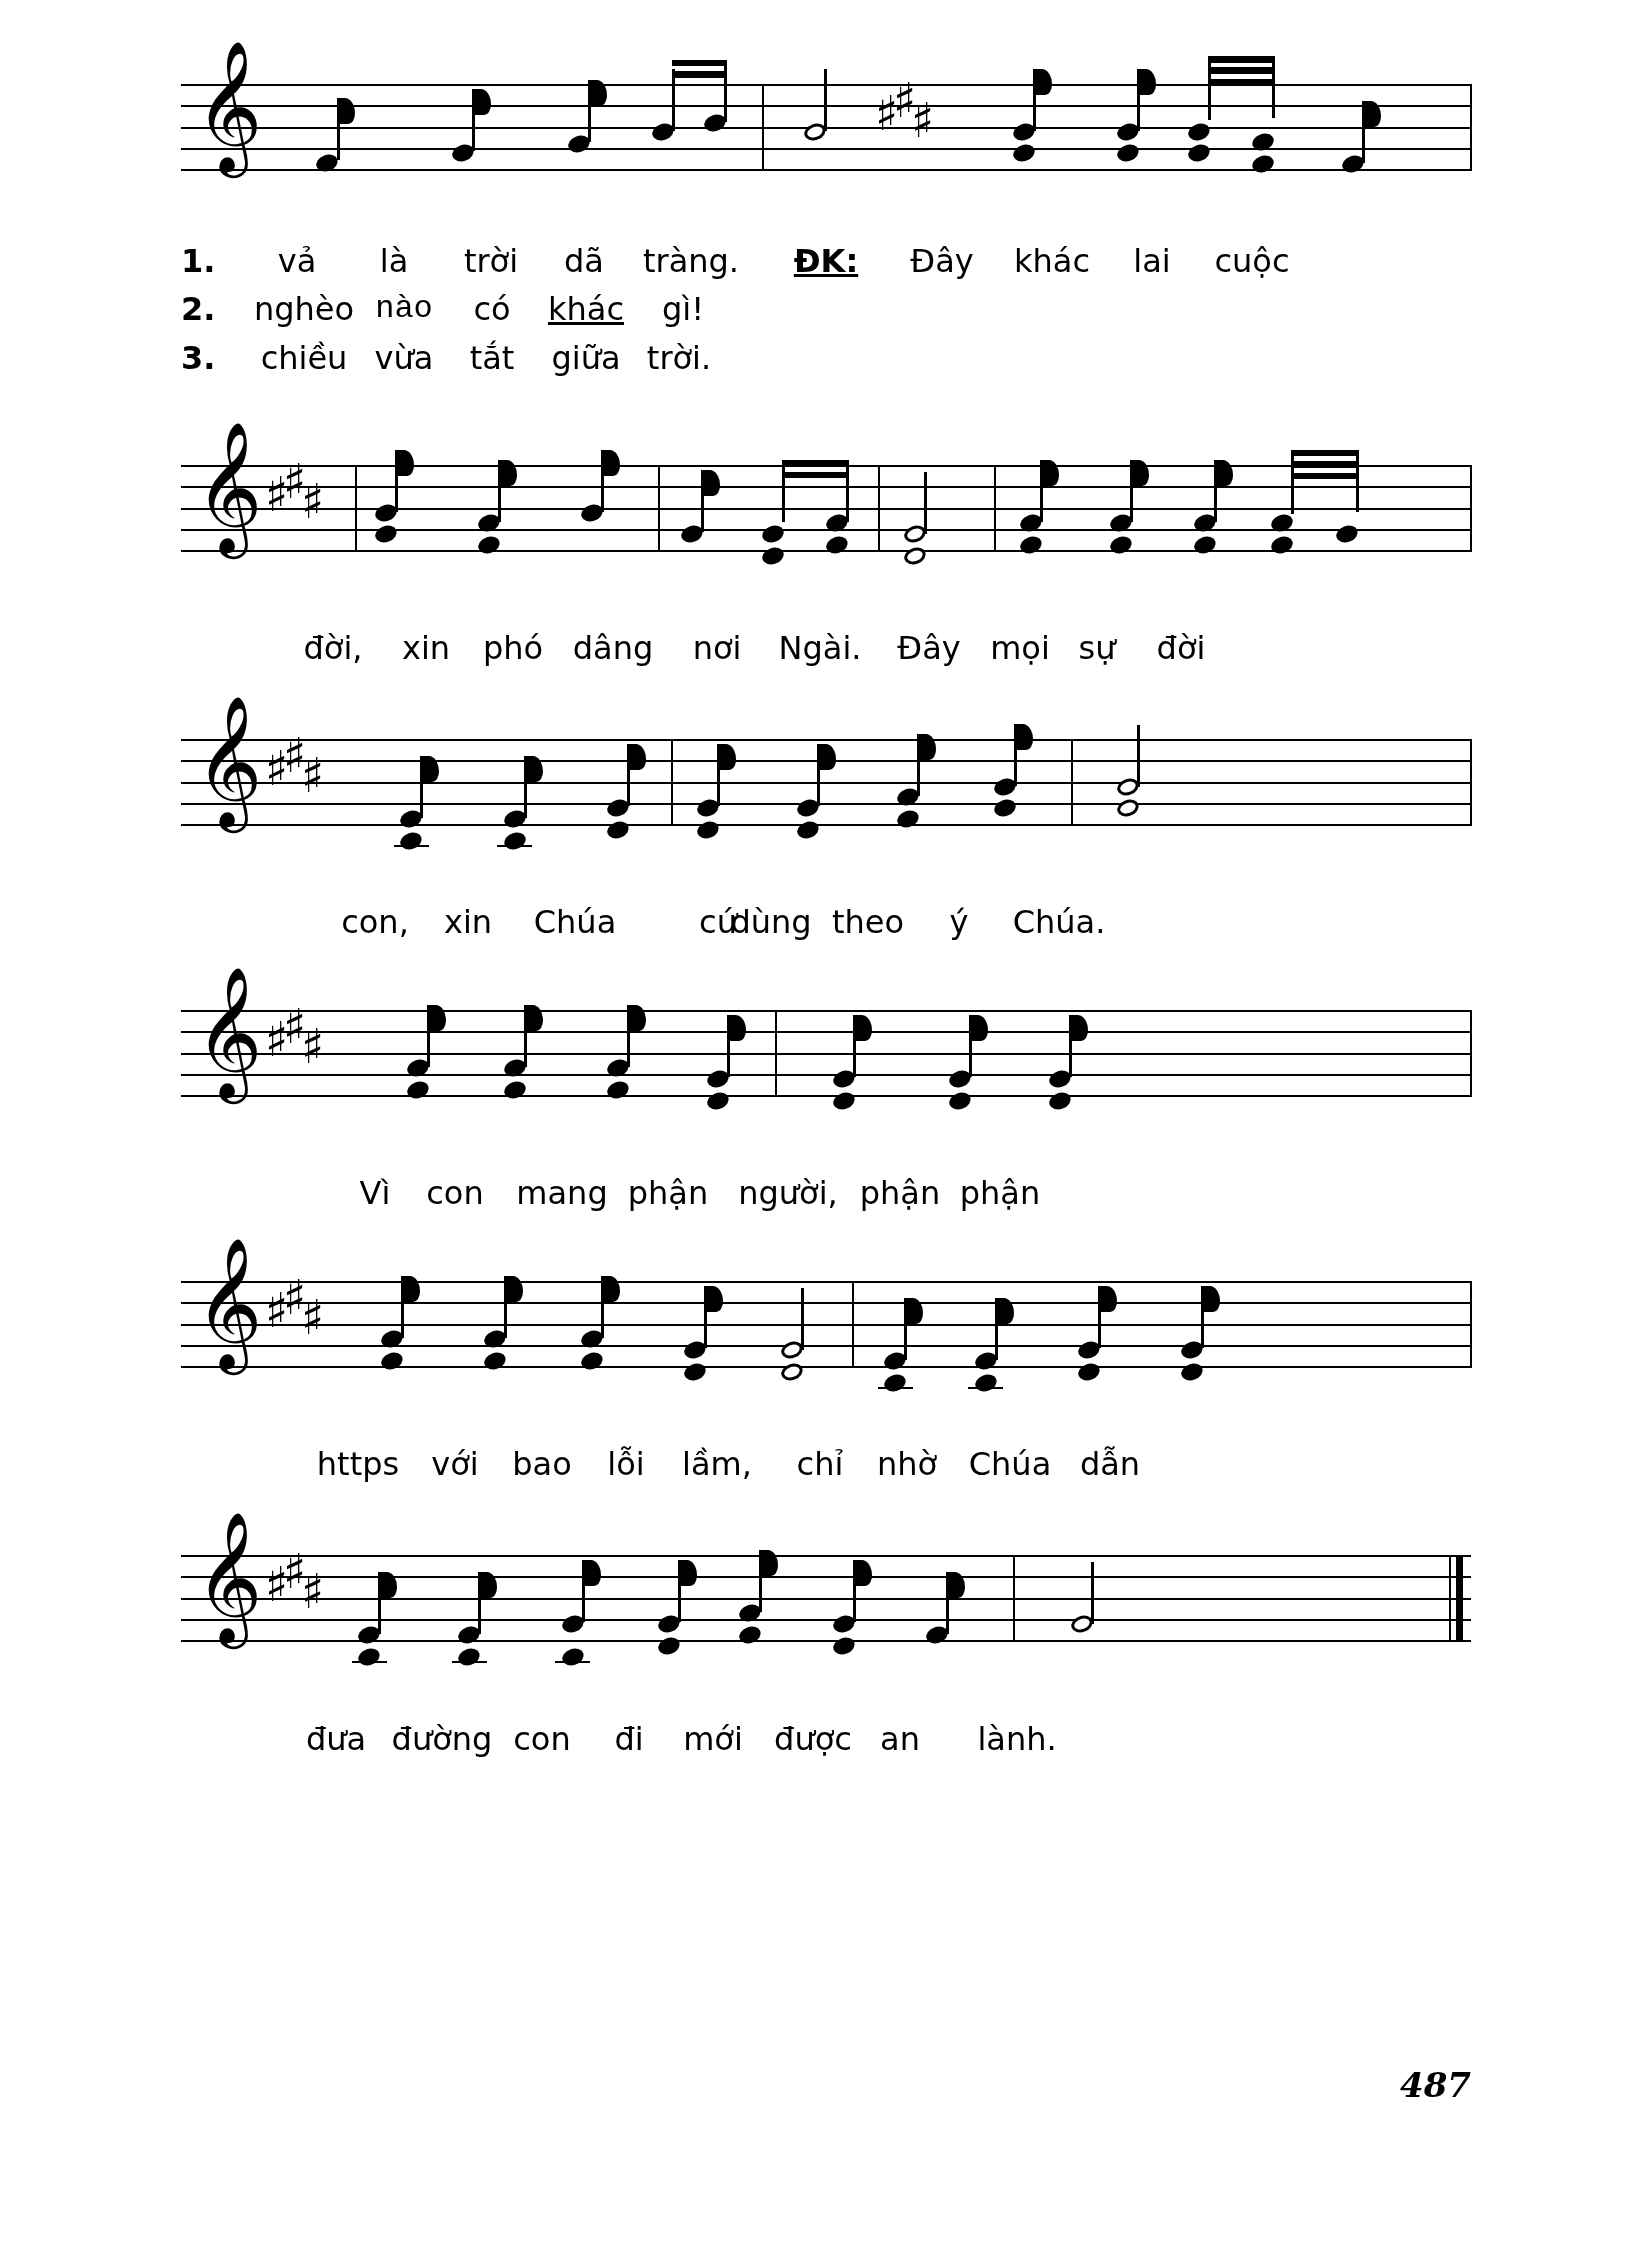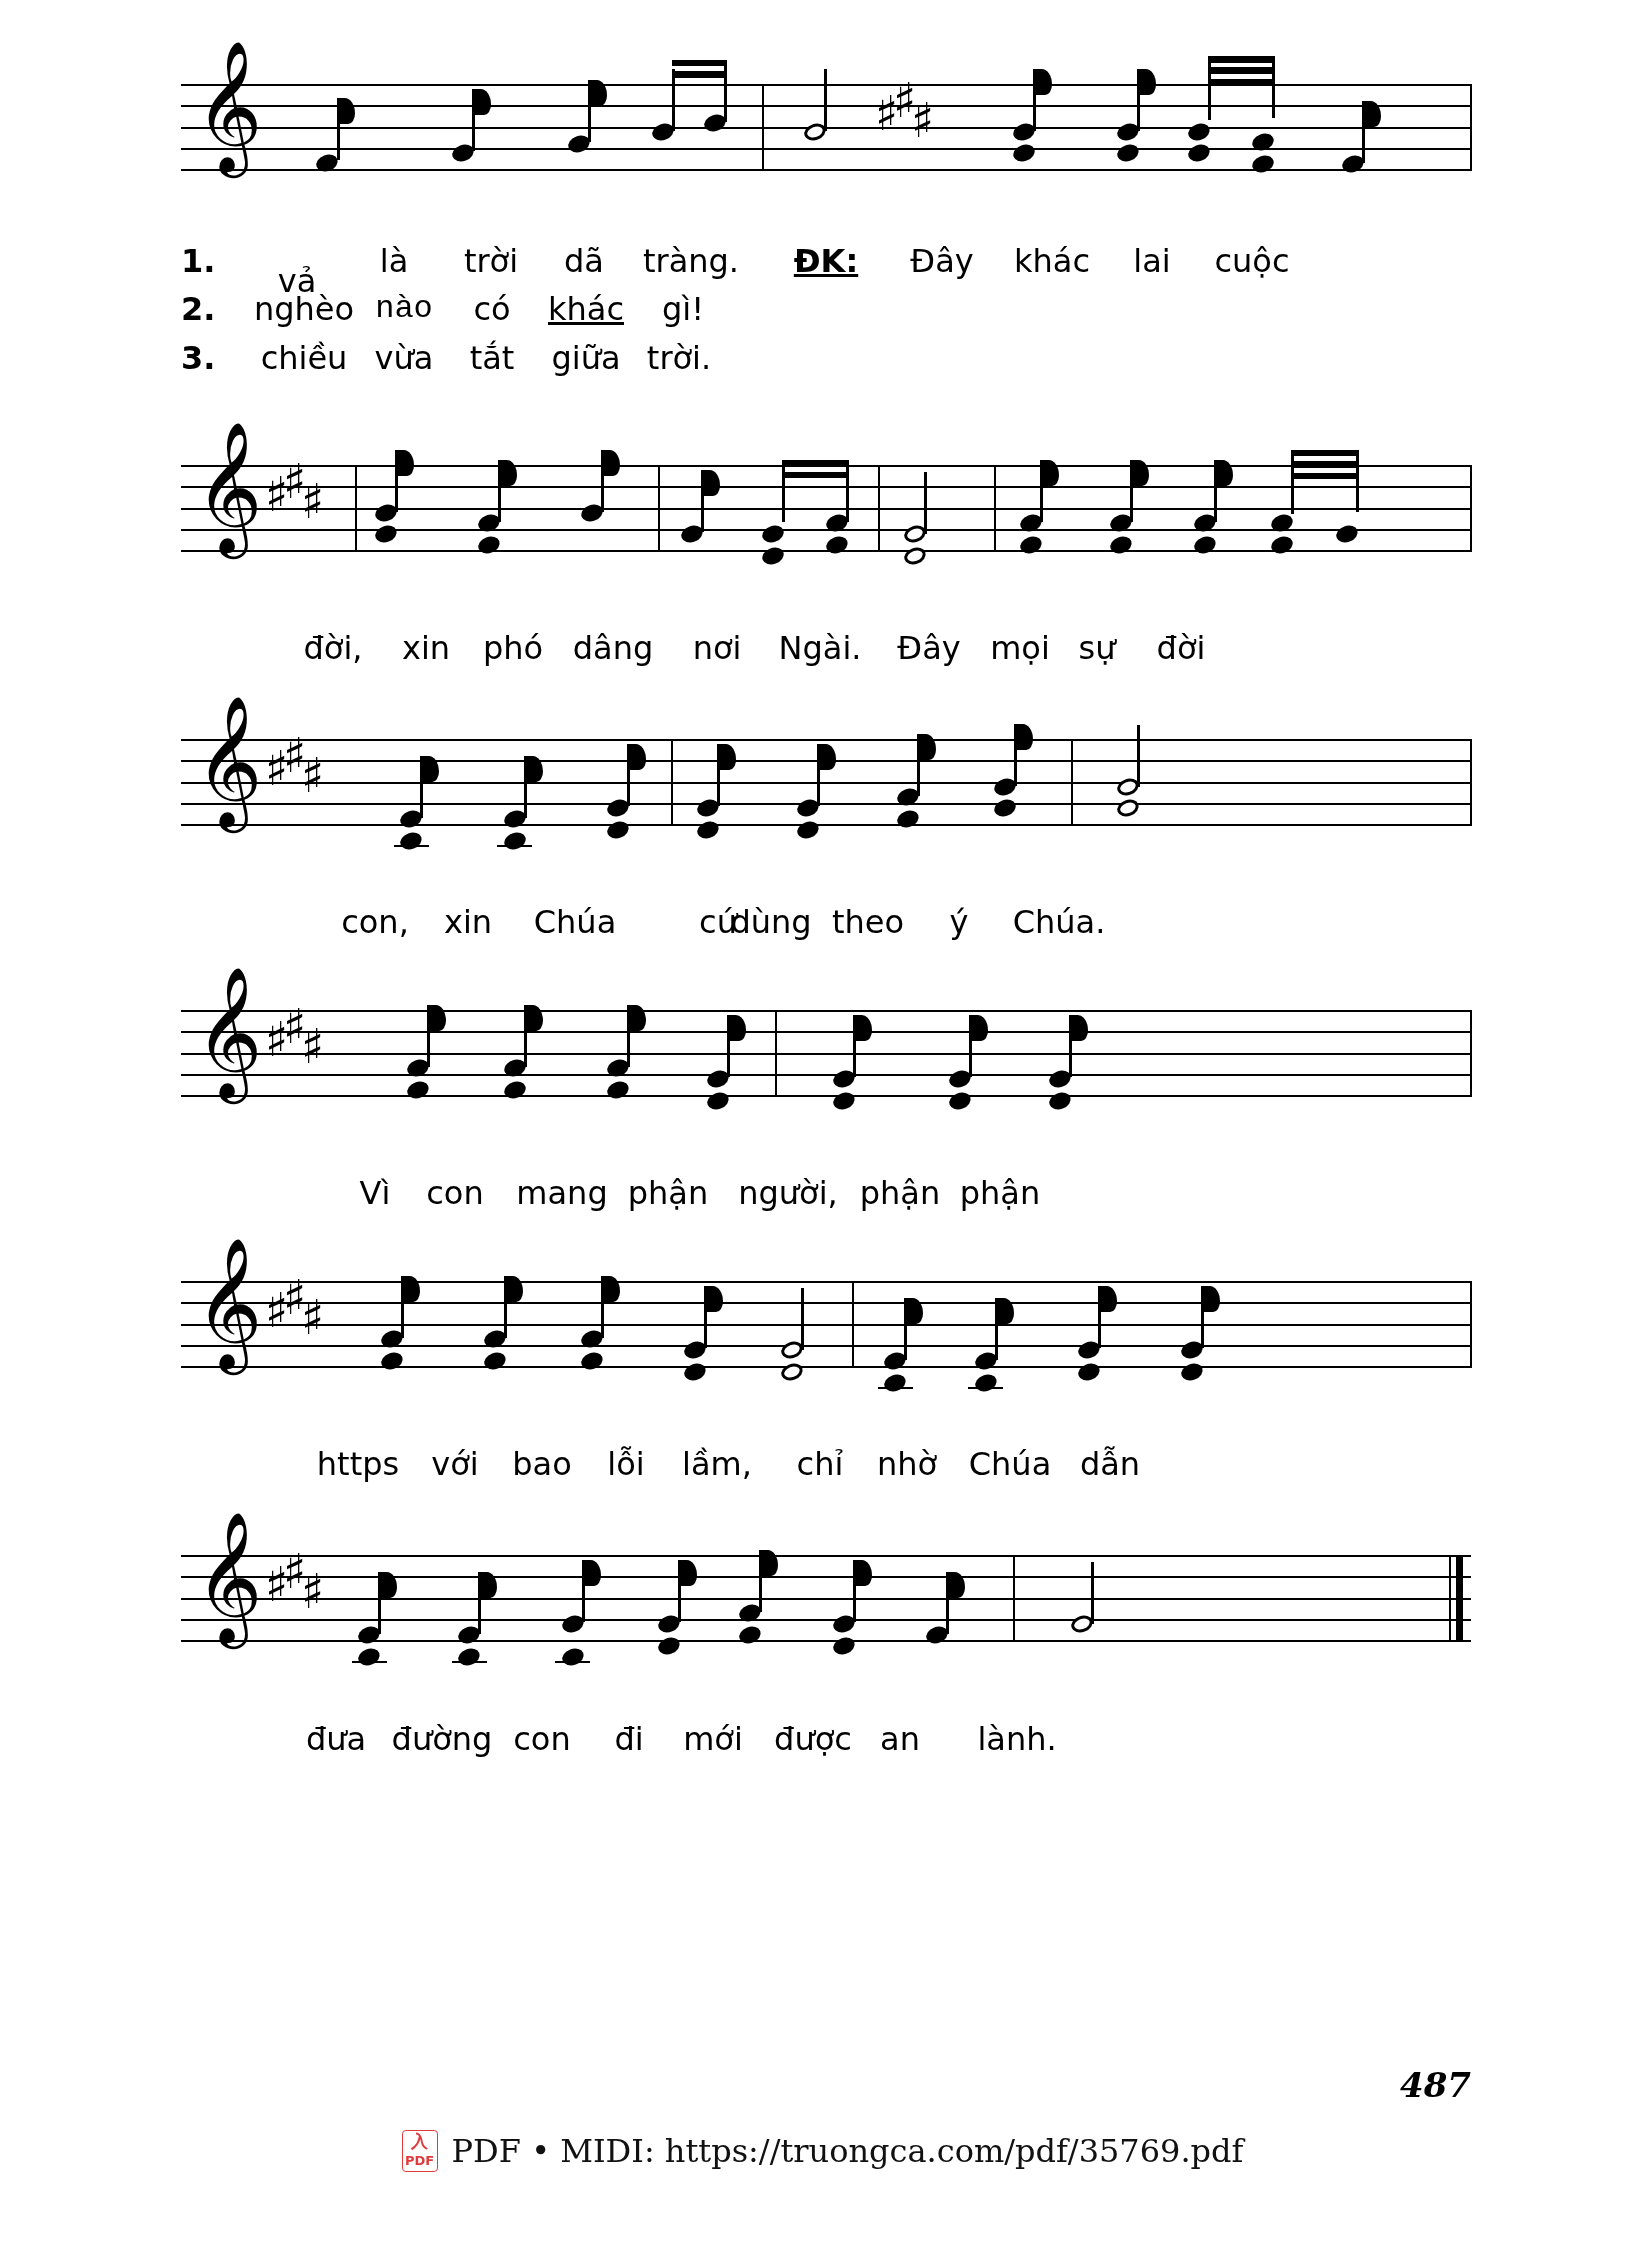--- a/index.html
+++ b/index.html
@@ -280,21 +280,21 @@
       <div class="note" style="left:1161px; top:72px;"></div>
       <div class="stem" style="left:1181px; top:17px;"></div>
       <div class="flag" style="left:1183px; top:17px;"></div>
 
       <div class="barline" style="left:1289px;"></div>
     </div>
   </div>
 
   <div class="lyrics-line" style="top: 242px;">
     <span class="verse-num" style="left:0px;">1.</span>
-    <span class="lyr-word" style="left:116px;margin-top:20px;">vả</span>
+    <span class="lyr-word" style="left:116px;">vả</span>
     <span class="lyr-word" style="left:213px;">là</span>
     <span class="lyr-word" style="left:310px;">trời</span>
     <span class="lyr-word" style="left:403px;">dã</span>
     <span class="lyr-word" style="left:510px;">tràng.</span>
     <span class="lyr-word dk" style="left:645px;">ĐK:</span>
     <span class="lyr-word" style="left:761px;">Đây</span>
     <span class="lyr-word" style="left:871px;">khác</span>
     <span class="lyr-word" style="left:971px;">lai</span>
     <span class="lyr-word" style="left:1071px;">cuộc</span>
   </div>
@@ -707,18 +707,15 @@
     <span class="lyr-word" style="left:361px;">con</span>
     <span class="lyr-word" style="left:448px;">đi</span>
     <span class="lyr-word" style="left:532px;">mới</span>
     <span class="lyr-word" style="left:632px;">được</span>
     <span class="lyr-word" style="left:719px;">an</span>
     <span class="lyr-word" style="left:836px;">lành.</span>
   </div>
 
   <div class="page-number">487</div>
 
-  <div class="footer">
-    <span class="pdf-badge">PDF</span><span class="ftxt">PDF • MIDI: https://truongca.com/pdf/35769.pdf</span>
-  </div>
 
 </div>
 
 
 </body></html>

